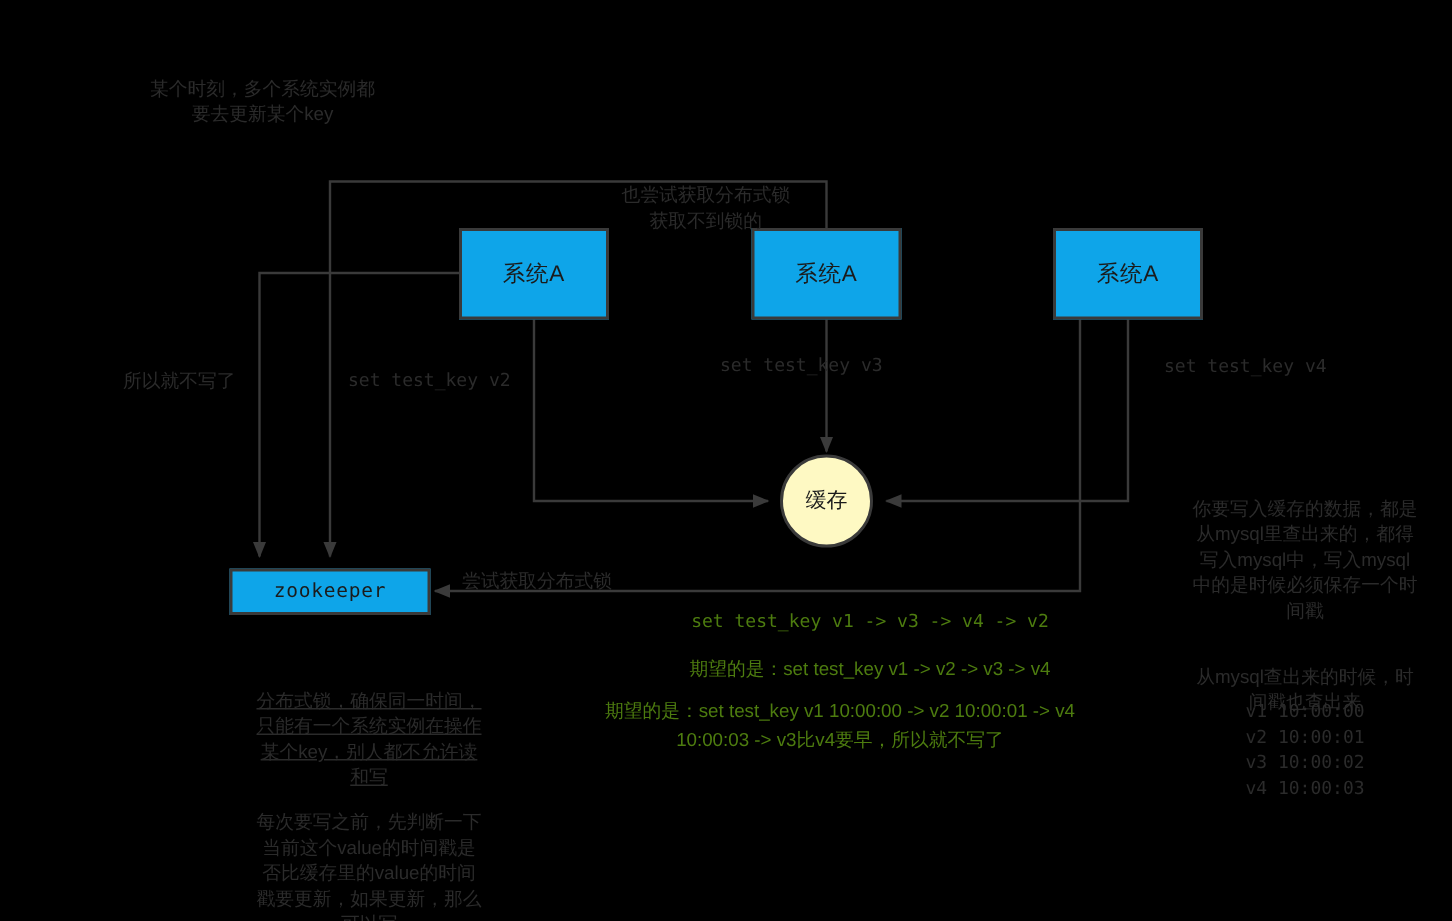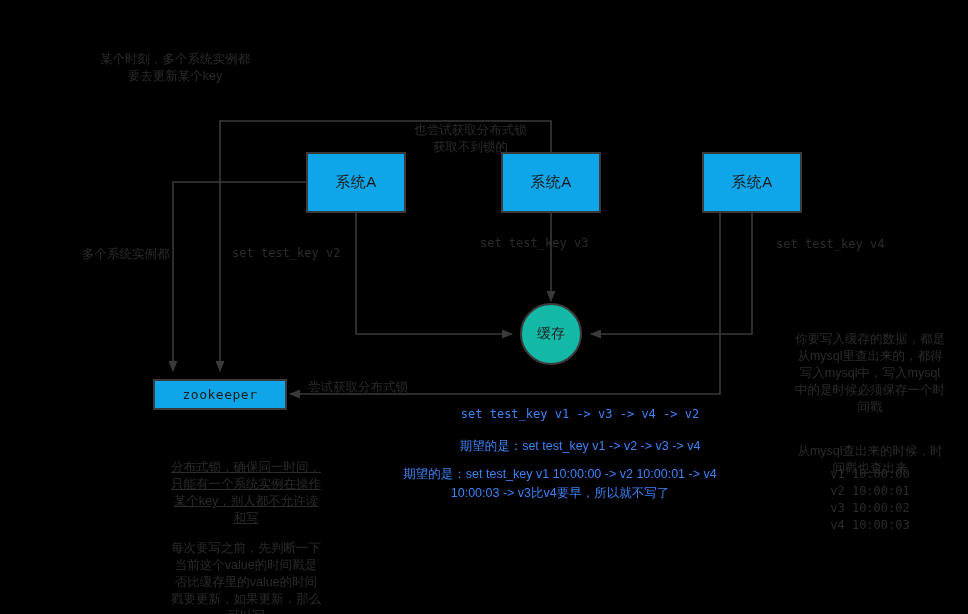--- a/index.html
+++ b/index.html
@@ -29,21 +29,21 @@
     color: #1b1b1b;
     display: flex;
     align-items: center;
     justify-content: center;
     font-size: 15px;
     letter-spacing: .5px;
     box-sizing: border-box;
   }
   .node-circle {
     position: absolute;
-    background: #14b8a6;
+    background: #fef9c3;
     border: 2px solid #3a3a3a;
     color: #1b1b1b;
     border-radius: 50%;
     display: flex;
     align-items: center;
     justify-content: center;
     font-size: 14px;
     box-sizing: border-box;
   }
   .note {
@@ -63,21 +63,21 @@
     line-height: 17px;
     white-space: pre-line;
     box-sizing: border-box;
   }
   .mono {
     font-family: "DejaVu Sans Mono", "Liberation Mono", monospace;
     font-size: 12px;
   }
   .seq {
     position: absolute;
-    color: #3b82f6;
+    color: #4d7c0f;
     font-size: 12.5px;
     line-height: 19px;
     white-space: pre-line;
     box-sizing: border-box;
   }
   .seq.c { text-align: center; }
   .vlist {
     position: absolute;
     color: #2b2b2b;
     font-size: 12.5px;
@@ -133,21 +133,21 @@
   <div class="node-circle" style="left:520px; top:303px; width:62px; height:62px;">
     <span>缓存</span>
   </div>
 
   <div class="note c" style="left:60px; top:51px; width:230px;">某个时刻，多个系统实例都
 要去更新某个key</div>
 
   <div class="note c" style="left:378px; top:122px; width:185px;">也尝试获取分布式锁
 获取不到锁的</div>
 
-  <div class="note l" style="left:82px; top:246px; width:120px;">多个系统实例都</div>
+  <div class="note l" style="left:82px; top:246px; width:120px;">所以就不写了</div>
 
   <div class="note l" style="left:308px; top:368px; width:140px;margin-top:11px;">尝试获取分布式锁</div>
 
   <div class="edge-label mono" style="left:232px; top:245px; width:160px;">set test_key v2</div>
 
   <div class="edge-label mono" style="left:455px; top:235px; width:160px;margin-left:25px;">set test_key v3</div>
 
   <div class="edge-label mono" style="left:764px; top:236px; width:160px;margin-left:12px;">set test_key v4</div>
 
   <div class="seq c mono" style="left:380px; top:405px; width:400px; font-size:12px;">set test_key v1 -&gt; v3 -&gt; v4 -&gt; v2</div>

